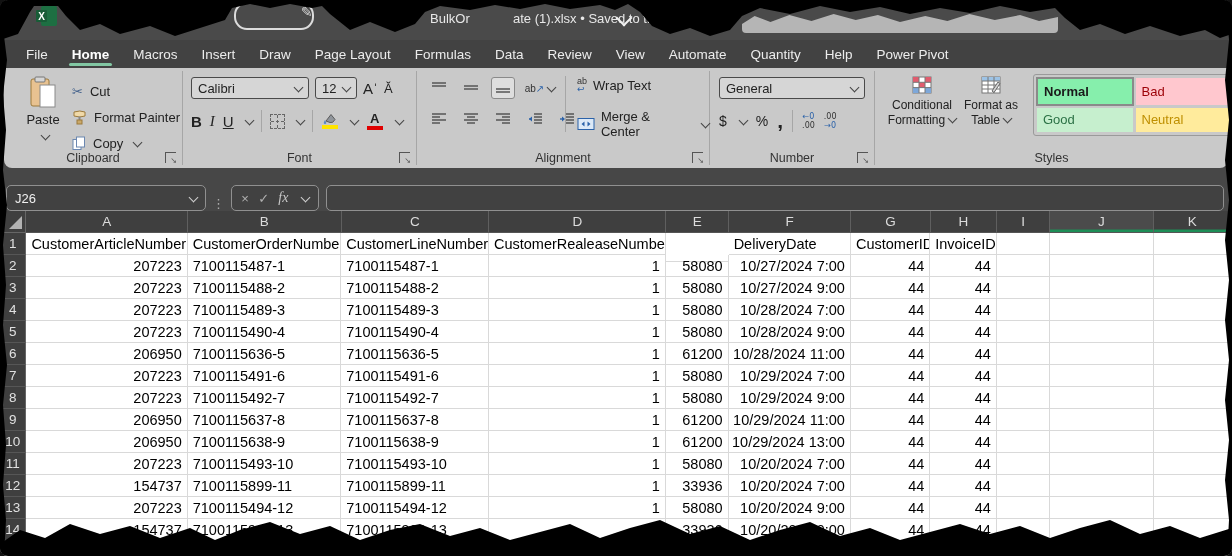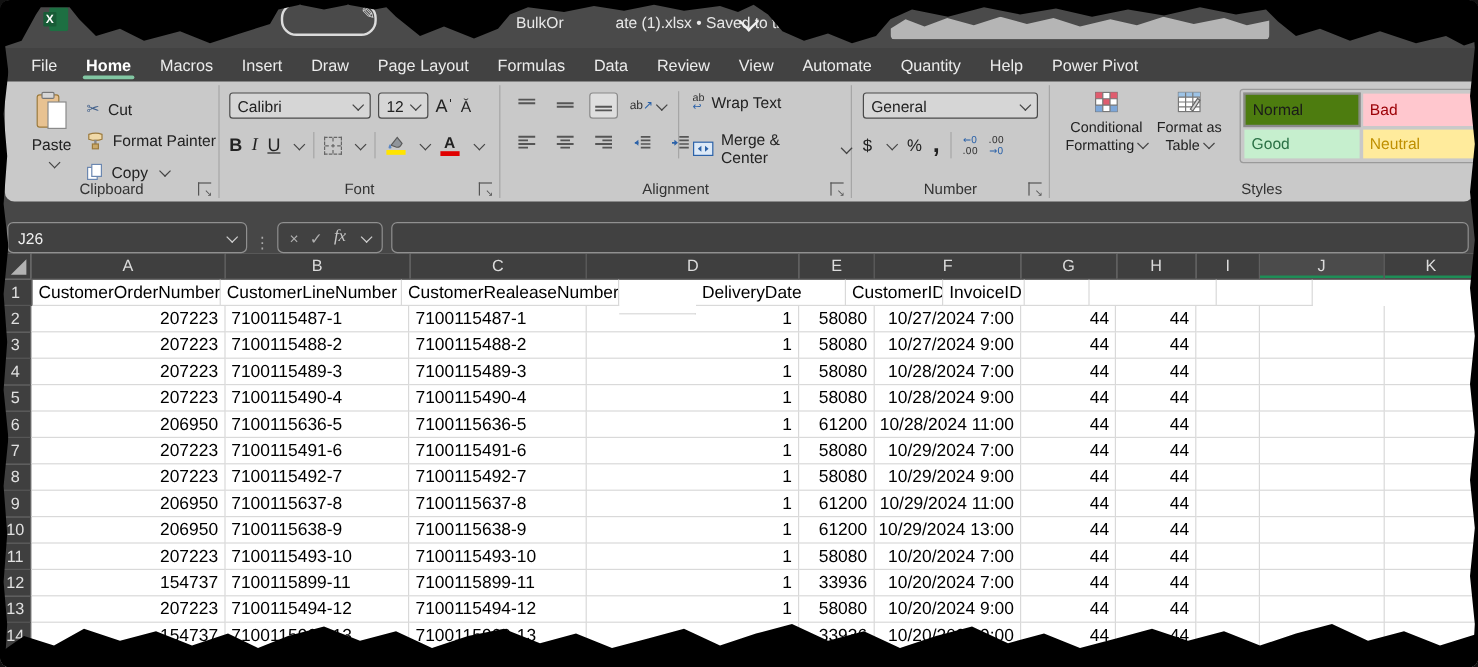--- a/index.html
+++ b/index.html
@@ -347,21 +347,21 @@
           <svg width="20" height="18">
             <rect x="1" y="1" width="18" height="16" fill="#fff" stroke="#777"></rect>
             <rect x="1" y="1" width="18" height="4" fill="#9dc3e6"></rect>
             <path d="M1 5h18M1 9h18M1 13h18M7 1v16M13 1v16" stroke="#777" fill="none"></path>
             <path d="M11 15 17 6l2 1.5L13 16.5Z" fill="#d4d4d4" stroke="#666"></path>
           </svg>
           <div class="twoline"><span>Format as</span><br>
           <span>Table</span><span class="chv"></span></div>
         </div>
         <div class="gallery" id="gallery">
-            <div class="chip sel" style="background: #4d7c0f; color: rgb(26, 26, 26);">Normal</div>
+            <div class="chip sel" style="background: #86efac; color: rgb(26, 26, 26); font-weight: bold;">Normal</div>
             <div class="chip" style="background: rgb(255, 199, 206); color: rgb(156, 0, 6);">Bad</div>
             <div class="chip" style="background: rgb(198, 239, 206); color: rgb(43, 113, 69);">Good</div>
             <div class="chip" style="background: rgb(255, 235, 156); color: rgb(191, 143, 0);">Neutral</div>
           </div>
         <div class="glabel">Styles</div>
       </div>
     </div>
 
     <div class="fbar">
       <div class="fbox namebox">
@@ -388,20 +388,21 @@
           <div class="colhdr" style="width: 64px;">E</div>
           <div class="colhdr" style="width: 125px;">F</div>
           <div class="colhdr" style="width: 81px;">G</div>
           <div class="colhdr" style="width: 68px;">H</div>
           <div class="colhdr" style="width: 54px;">I</div>
           <div class="colhdr active greenline" style="width: 106px;">J</div>
           <div class="colhdr greenline" style="width: 80px;">K</div>
         </div>
         <div class="grow">
           <div class="rowhdr">1</div>
+          <div class="cell" style="width: 165px;">CustomerArticleNumber</div>
           <div class="cell" style="width: 157px;">CustomerOrderNumber</div>
           <div class="cell" style="width: 151px;">CustomerLineNumber</div>
           <div class="cell" style="width: 181px;">CustomerRealeaseNumber</div>
           <div class="cell" style="width: 64px; margin-top: 28px;">Quantity</div>
           <div class="cell" style="width: 125px;">DeliveryDate</div>
           <div class="cell" style="width: 81px;">CustomerID</div>
           <div class="cell" style="width: 68px;">InvoiceID</div>
           <div class="cell" style="width: 54px;"></div>
           <div class="cell" style="width: 106px;"></div>
           <div class="cell" style="width: 80px;"></div>

